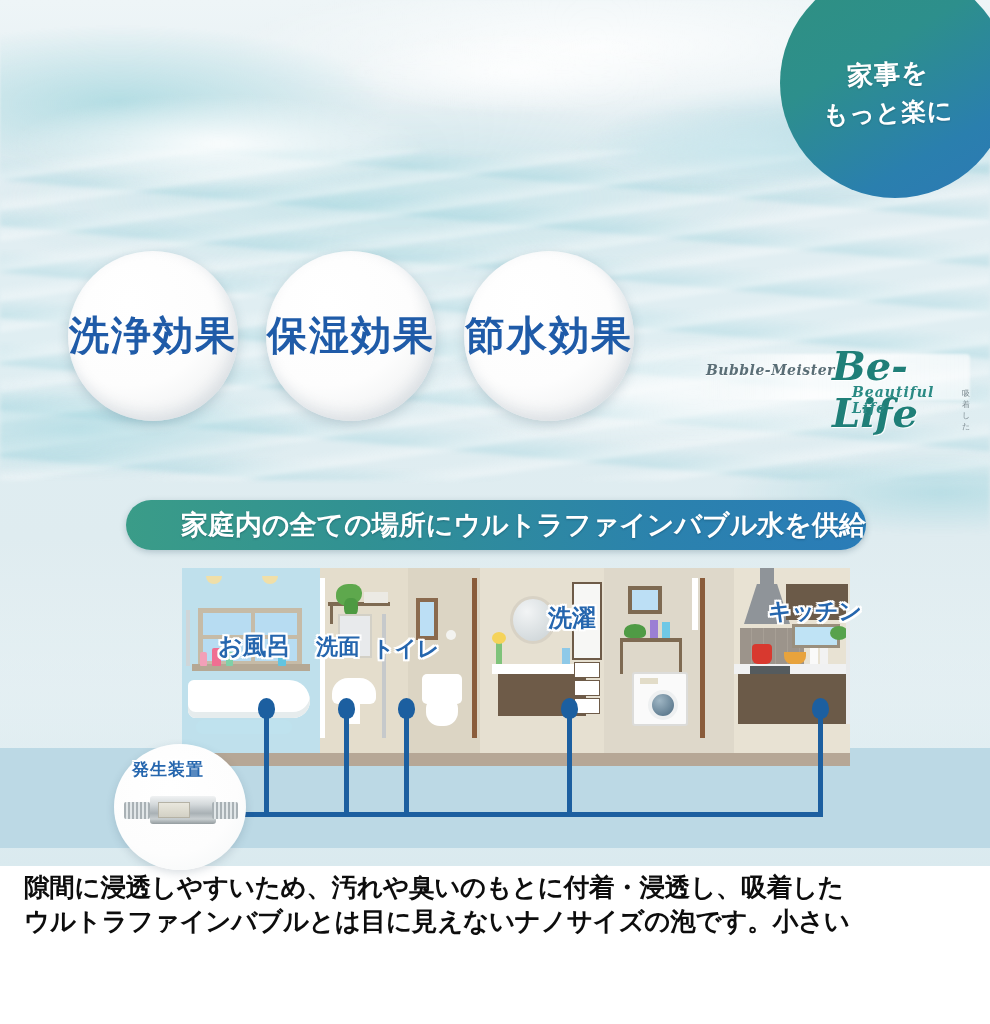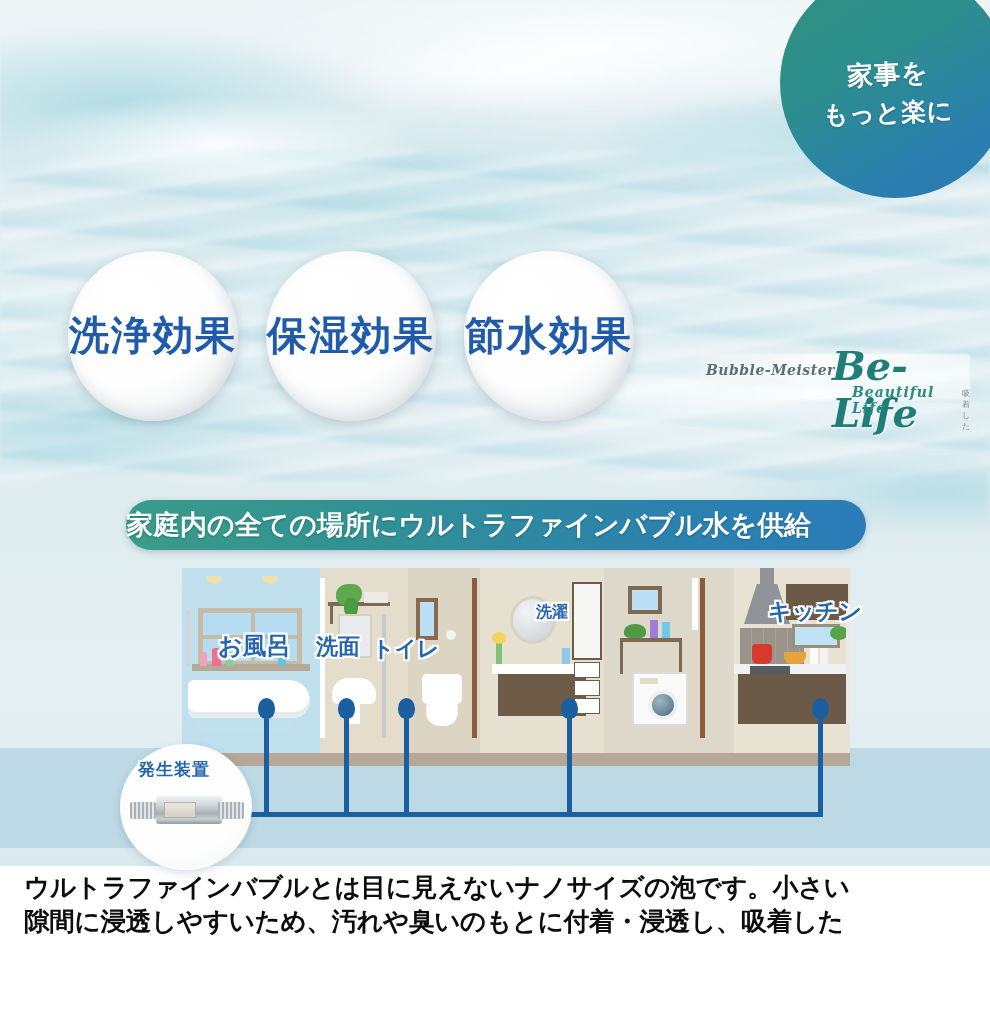--- a/index.html
+++ b/index.html
@@ -185,21 +185,21 @@
       -2px -2px 0 #fff, 2px -2px 0 #fff, -2px 2px 0 #fff, 2px 2px 0 #fff,
       0 -3px 0 #fff, 0 3px 0 #fff, -3px 0 0 #fff, 3px 0 0 #fff,
       0 2px 6px rgba(255,255,255,.9);
   }
 
   
   .banner {
     position:absolute; left:126px; top:500px; width:740px; height:50px;
     border-radius:25px;
     background:linear-gradient(90deg,#3a9c88 0%,#319193 32%,#2b82ad 72%,#2a7cb8 100%);
-    display:flex; align-items:center; justify-content:flex-start;
+    display:flex; align-items:center; justify-content:flex-end;
     box-shadow:0 2px 6px rgba(30,70,90,.25);
   }
   .banner span {
     color:#ffffff; font-weight:bold; font-size:27px; letter-spacing:0px;
     text-shadow:0 1px 2px rgba(0,50,70,.35);
   }
 
   
   .house {
     position:absolute; left:182px; top:568px; width:668px; height:185px;
@@ -360,21 +360,21 @@
   .pipe-node {
     position:absolute; width:17px; height:21px; background:#1c5fa0;
     border-radius:50% 50% 45% 45%;
   }
   .pipe-left-drop {
     position:absolute; left:217px; top:800px; width:5px; height:17px; background:#1c5fa0;
   }
 
   
   .gen-callout {
-    position:absolute; left:120px; top:744px; width:132px; height:126px;
+    position:absolute; left:114px; top:744px; width:132px; height:126px;
     border-radius:50%;
     background:radial-gradient(circle at 42% 34%,#ffffff 0%,#fdfdfd 60%,#f2f5f6 100%);
     box-shadow:0 3px 9px rgba(50,80,100,.18);
     text-align:center;
   }
   .gen-label {
     position:absolute; left:18px; top:14px;
     font-size:17px; font-weight:bold; color:#2566ae; letter-spacing:1px;
     text-shadow:-2px -2px 0 #fff,2px -2px 0 #fff,-2px 2px 0 #fff,2px 2px 0 #fff,
                 0 -2px 0 #fff,0 2px 0 #fff,-2px 0 0 #fff,2px 0 0 #fff;
@@ -533,21 +533,21 @@
     <div class="k-counter"></div>
     <div style="position:absolute;left:16px;top:98px;width:40px;height:8px;background:#555b5e"></div>
     <div class="k-cab"></div>
     <div class="fridge"></div>
   </div>
 </div>
 
 <div class="rlabel" style="left:218px;top:630px;font-size:24px">お風呂</div>
 <div class="rlabel" style="left:316px;top:632px;font-size:22px">洗面</div>
 <div class="rlabel" style="left:372px;top:634px;font-size:22px">トイレ</div>
-<div class="rlabel" style="left:536px;top:602px;font-size:16px">洗濯</div>
+<div class="rlabel" style="left:548px;top:602px;font-size:24px">洗濯</div>
 <div class="rlabel" style="left:768px;top:596px;font-size:23px">キッチン</div>
 
 <div class="pipe-main"></div>
 <div class="pipe-left-drop"></div>
 
 <div class="pipe-v" style="left:264px;top:706px;height:108px"></div>
 <div class="pipe-node" style="left:258px;top:698px"></div>
 
 <div class="pipe-v" style="left:344px;top:706px;height:108px"></div>
 <div class="pipe-node" style="left:338px;top:698px"></div>
@@ -565,15 +565,15 @@
   <div class="gen-label">発生装置</div>
   <div class="gen-dev">
     <div class="gt-l"></div>
     <div class="gb"></div>
     <div class="gl"></div>
     <div class="gt-r"></div>
   </div>
 </div>
 
 <div class="body-text">
+  <div>隙間に浸透しやすいため、汚れや臭いのもとに付着・浸透し、吸着した</div>
   <div>ウルトラファインバブルとは目に見えないナノサイズの泡です。小さい</div>
-  <div>隙間に浸透しやすいため、汚れや臭いのもとに付着・浸透し、吸着した</div>
 </div>
 
 </body></html>

